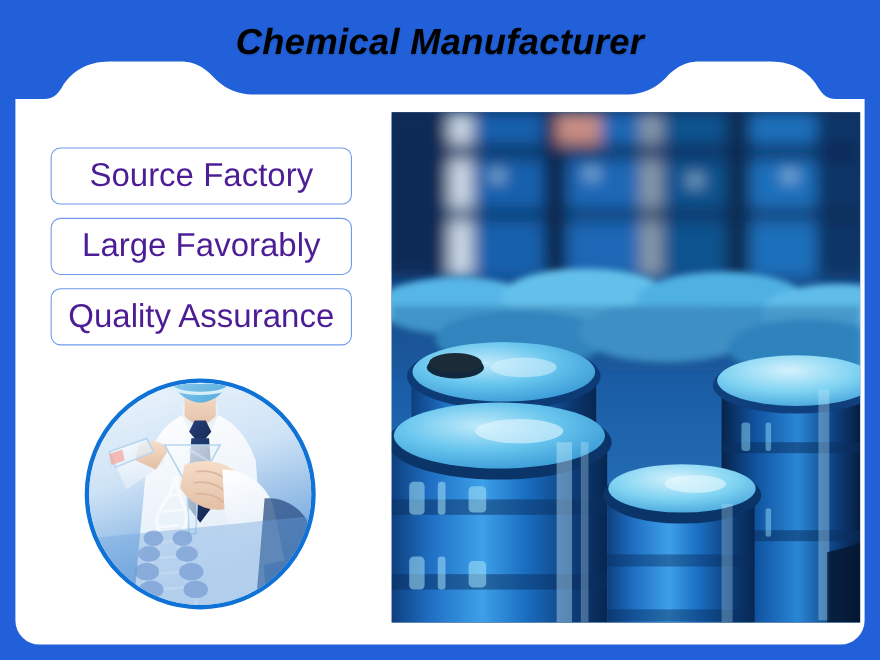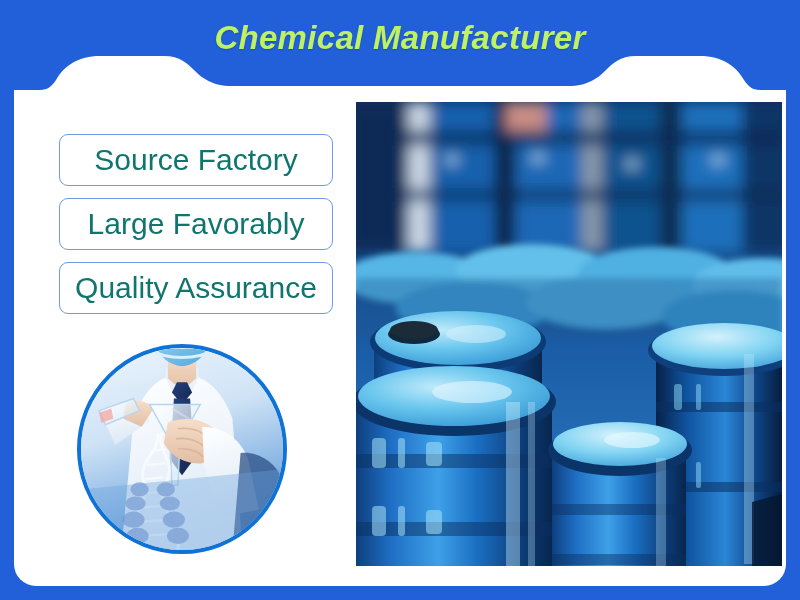--- a/index.html
+++ b/index.html
@@ -22,45 +22,44 @@
   }
   
   .banner-wrap{
     position:absolute;left:0;top:0;width:800px;height:90px;
     pointer-events:none;
   }
   .banner-wrap svg{display:block;width:800px;height:90px;}
   .banner-title{
     position:absolute;left:0;top:0;width:800px;height:76px;
     display:flex;align-items:center;justify-content:center;
-    color:#bef264;
+    color:#000000;
     font-size:33px;
     font-weight:bold;
     font-style:italic;
     letter-spacing:.3px;
     text-shadow:0 1px 2px rgba(0,0,0,.18);
   }
 
   
   .features{
     position:absolute;left:32px;top:120px;width:274px;
   }
   .feature-box{
     box-sizing:border-box;
     width:274px;height:52px;
     margin-bottom:12px;
     border:1.5px solid #6f9aea;
     border-radius:9px;
     background:#ffffff;
     display:flex;align-items:center;justify-content:center;
-    color:#0f766e;
+    color:#4c1d95;
     font-size:30px;
     line-height:1;
     white-space:nowrap;
-    margin-left:13px;
   }
   .feature-box:last-child{margin-bottom:0;}
 
   
   .circle-photo{
     position:absolute;left:63px;top:330px;
     width:210px;height:210px;
     border-radius:50%;
     border:4px solid #0f72d6;
     box-sizing:border-box;

